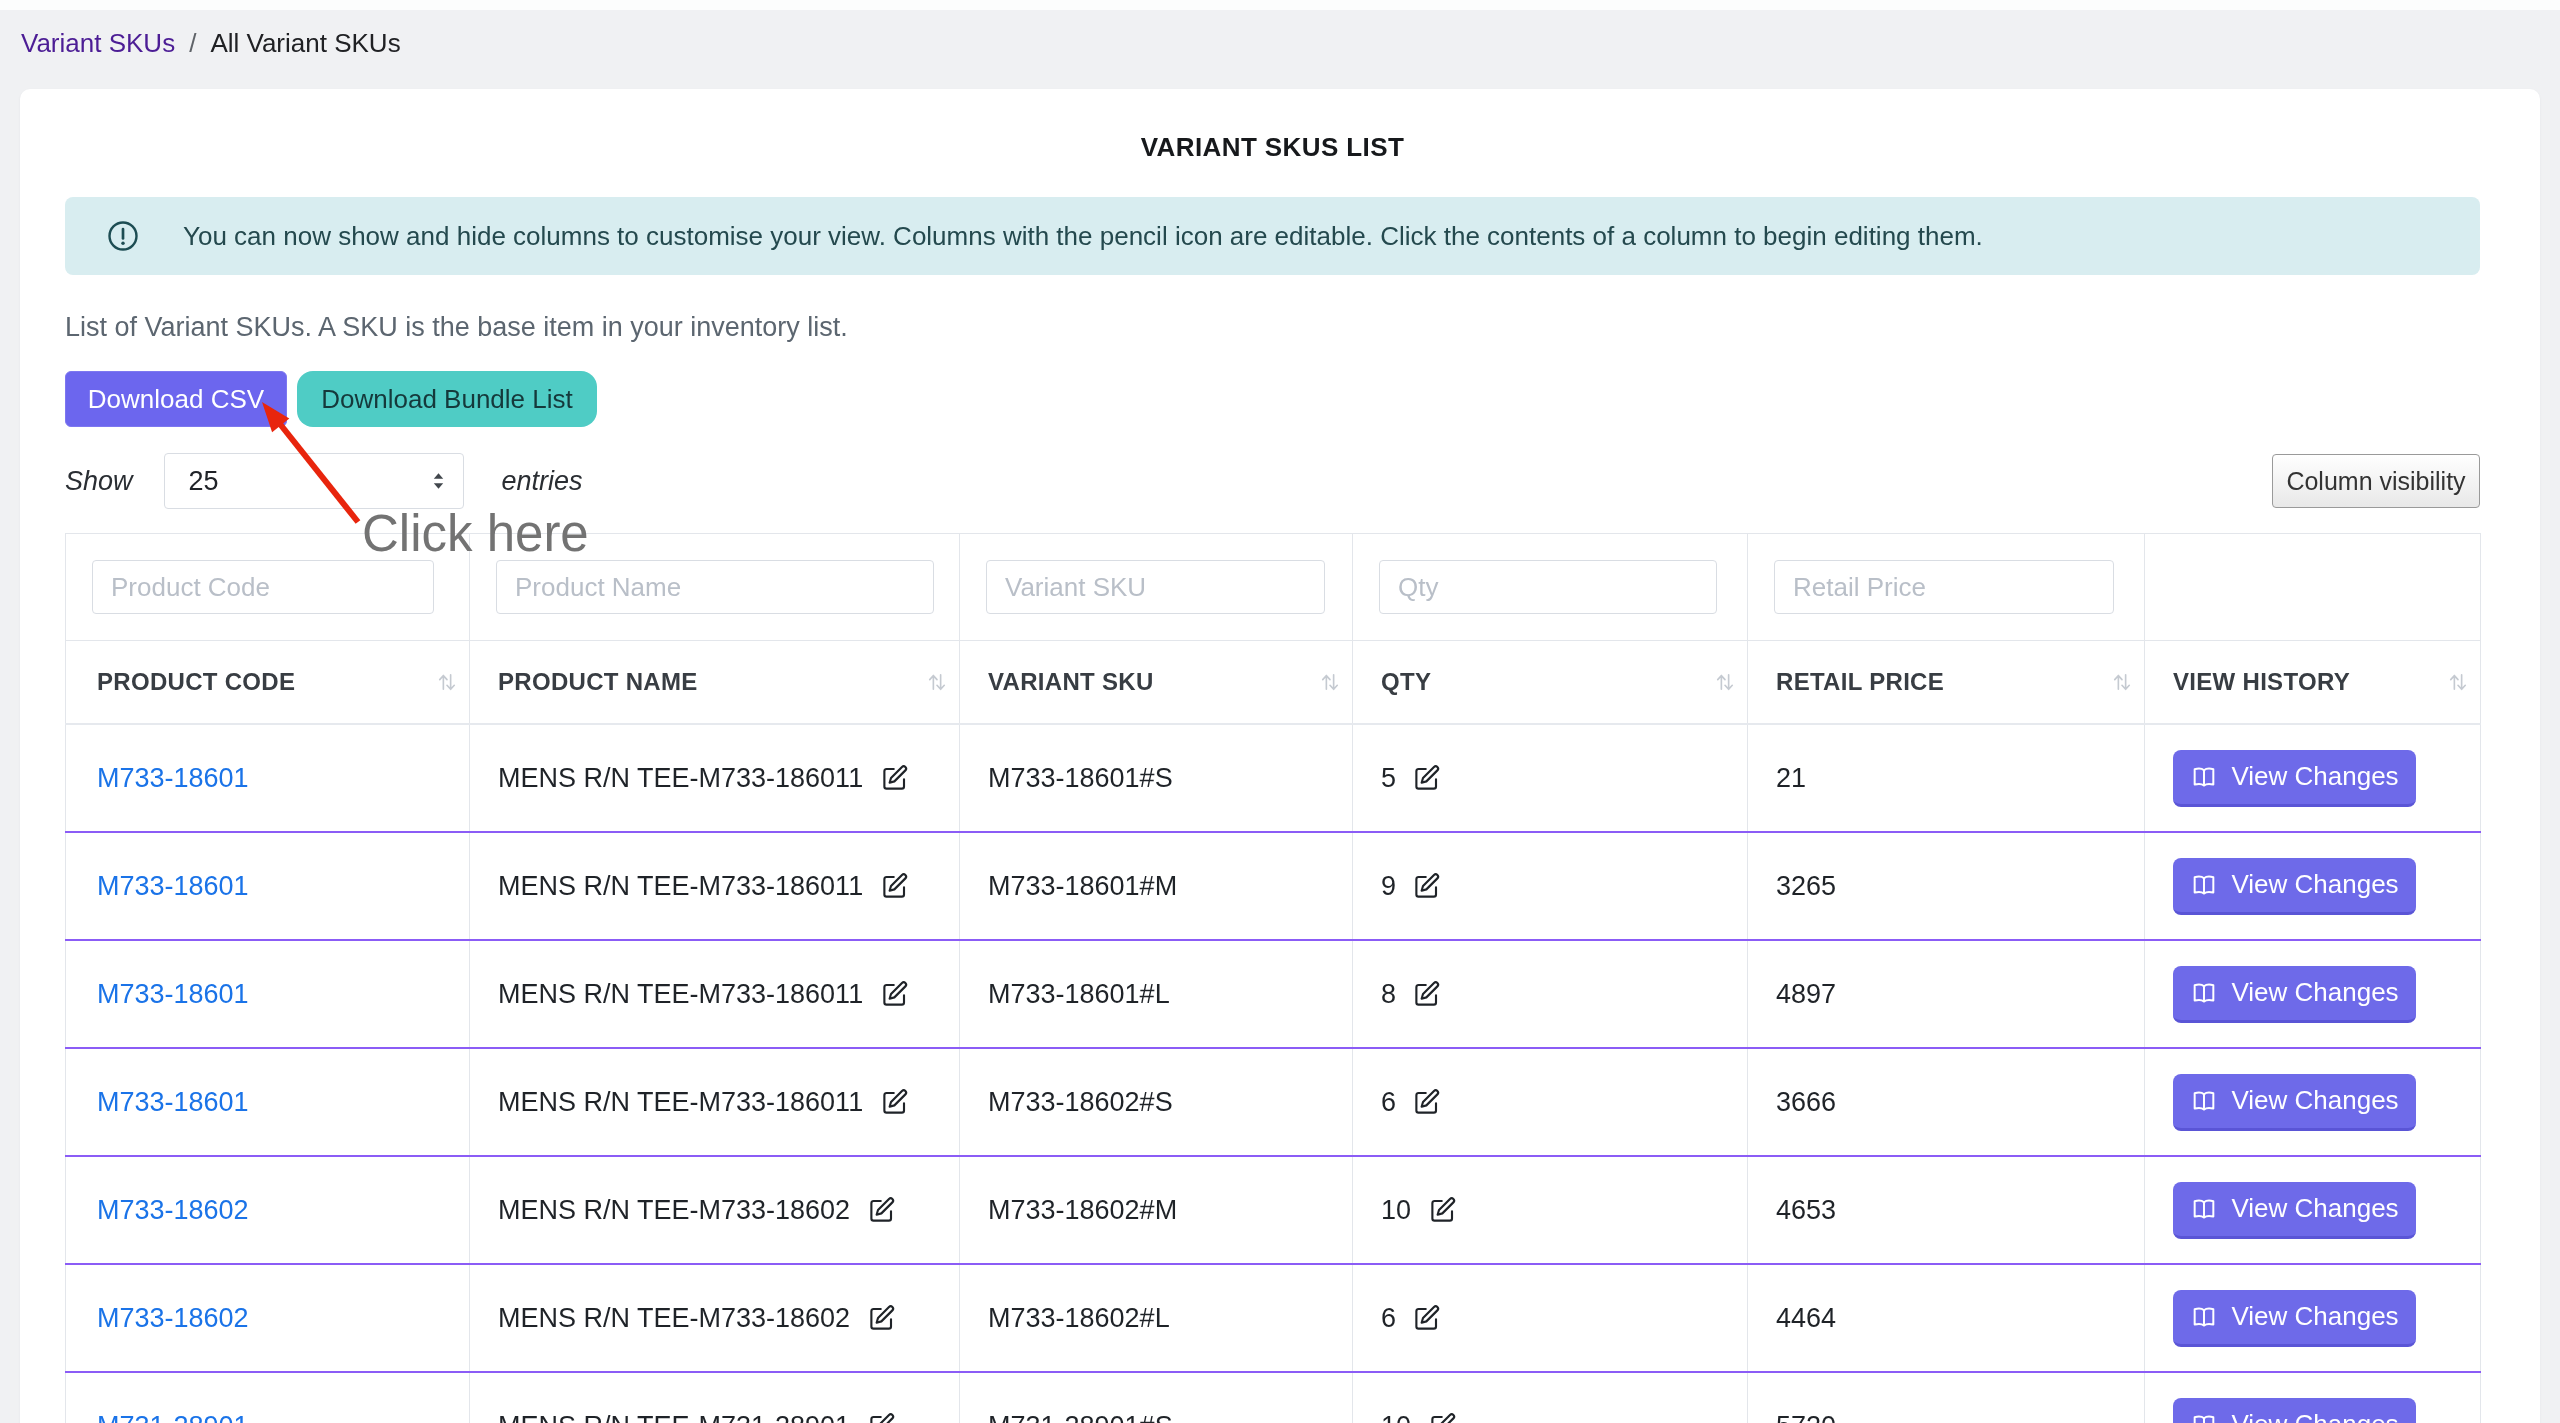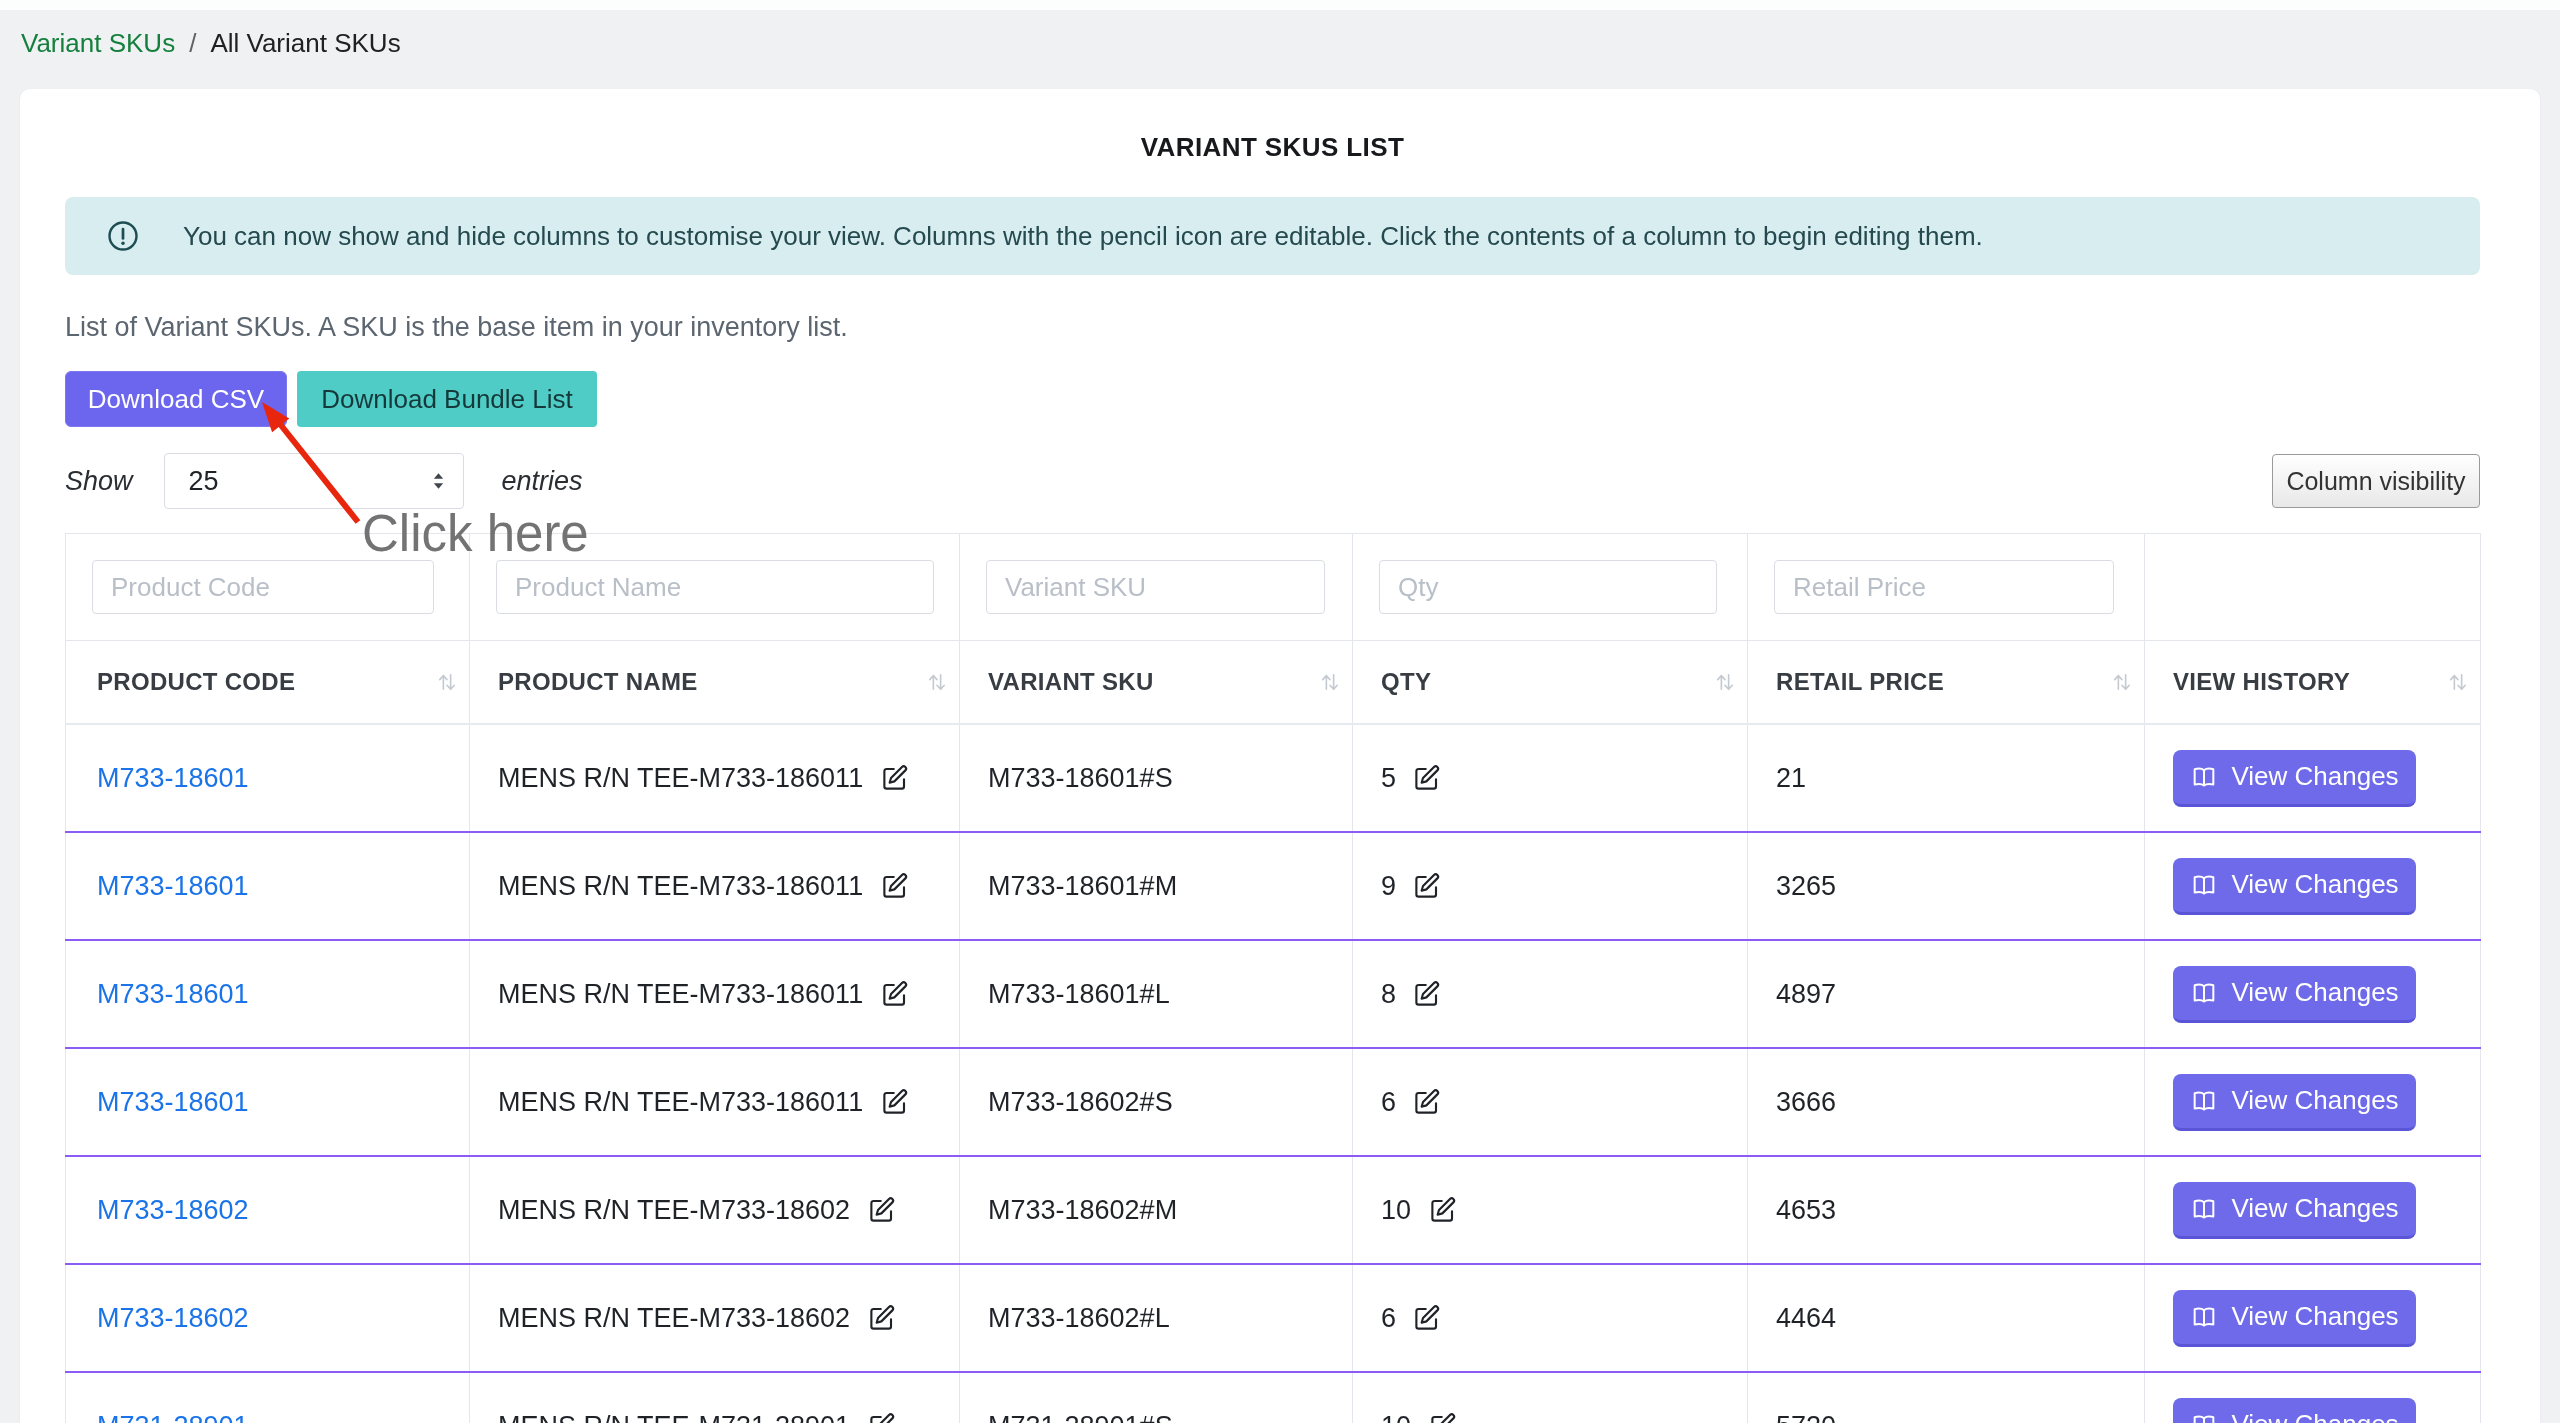--- a/index.html
+++ b/index.html
@@ -6,21 +6,21 @@
   body {
     width: 2560px; height: 1423px; margin: 0; position: relative;
     background: #f0f1f3; overflow: hidden;
     font-family: "Liberation Sans", sans-serif;
     -webkit-font-smoothing: antialiased;
   }
   .topstrip { height: 10px; background: #fcfdfd; }
 
   
   .breadcrumb { margin: 18px 0 0 21px; font-size: 26px; display: flex; gap: 14px; align-items: baseline; }
-  .bc-link { color: #15803d; text-decoration: none; cursor: pointer; }
+  .bc-link { color: #4c1d95; text-decoration: none; cursor: pointer; }
   .bc-sep { color: #5f6368; }
   .bc-current { color: #202124; }
 
   
   .card {
     margin: 30px 20px 0 20px; background: #ffffff; border-radius: 10px;
     box-shadow: 0 1px 3px rgba(30,40,60,.05); padding: 42px 60px 60px 45px;
     min-height: 1400px;
   }
   .card-title { margin: 0 0 34px 0; font-size: 26px; line-height: 32px; font-weight: 700; color: #17191c; letter-spacing: .4px; text-align: center; }
@@ -34,21 +34,21 @@
   .desc { margin: 36px 0 0 0; font-size: 27px; line-height: 32px; color: #5c6670; }
 
   .btn-row { margin-top: 28px; display: flex; gap: 10px; }
   button { font-family: "Liberation Sans", sans-serif; cursor: pointer; }
   .btn-csv {
     width: 222px; height: 56px; background: #6c66ee; color: #fff;
     font-size: 26px; border: 1px solid #7d77f0; border-radius: 6px;
   }
   .btn-bundle {
     width: 300px; height: 56px; background: #4fccc5; color: #15393b;
-    font-size: 26px; font-weight: 500; border: none; border-radius: 4px;
+    font-size: 26px; font-weight: 500; border: none; border-radius: 16px;
   }
 
   .show-row { margin-top: 26px; display: flex; align-items: center; }
   .show-label, .entries-label { font-size: 27px; color: #2a2e33; font-style: italic; }
   .select {
     margin-left: 31px; width: 258px; height: 54px; background: #fff;
     border: 1px solid #d9dde3; border-radius: 4px; display: flex;
     align-items: center; justify-content: space-between; padding: 0 16px 0 24px; cursor: pointer; text-align: right;
   }
   .select-value { font-size: 27px; color: #202328; }

